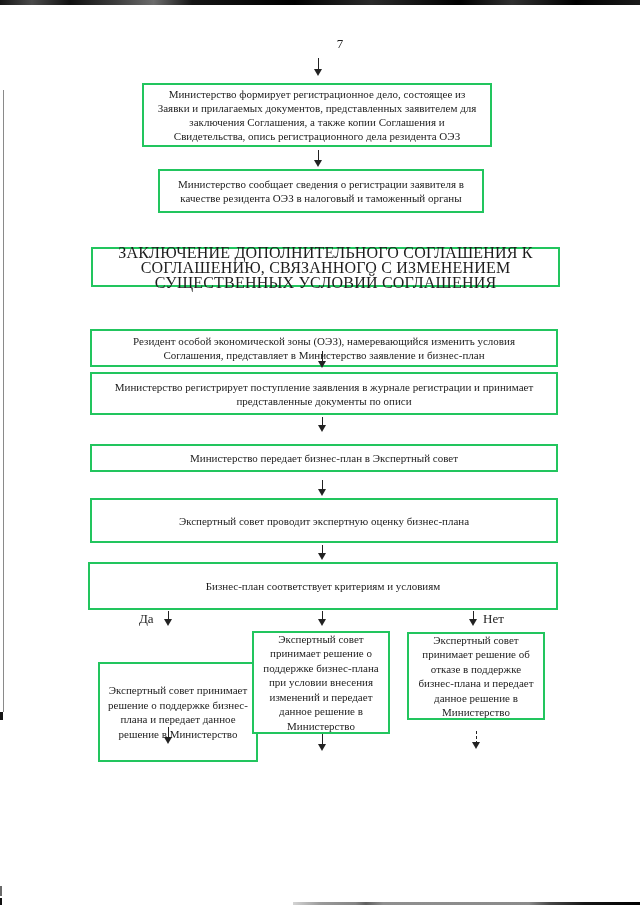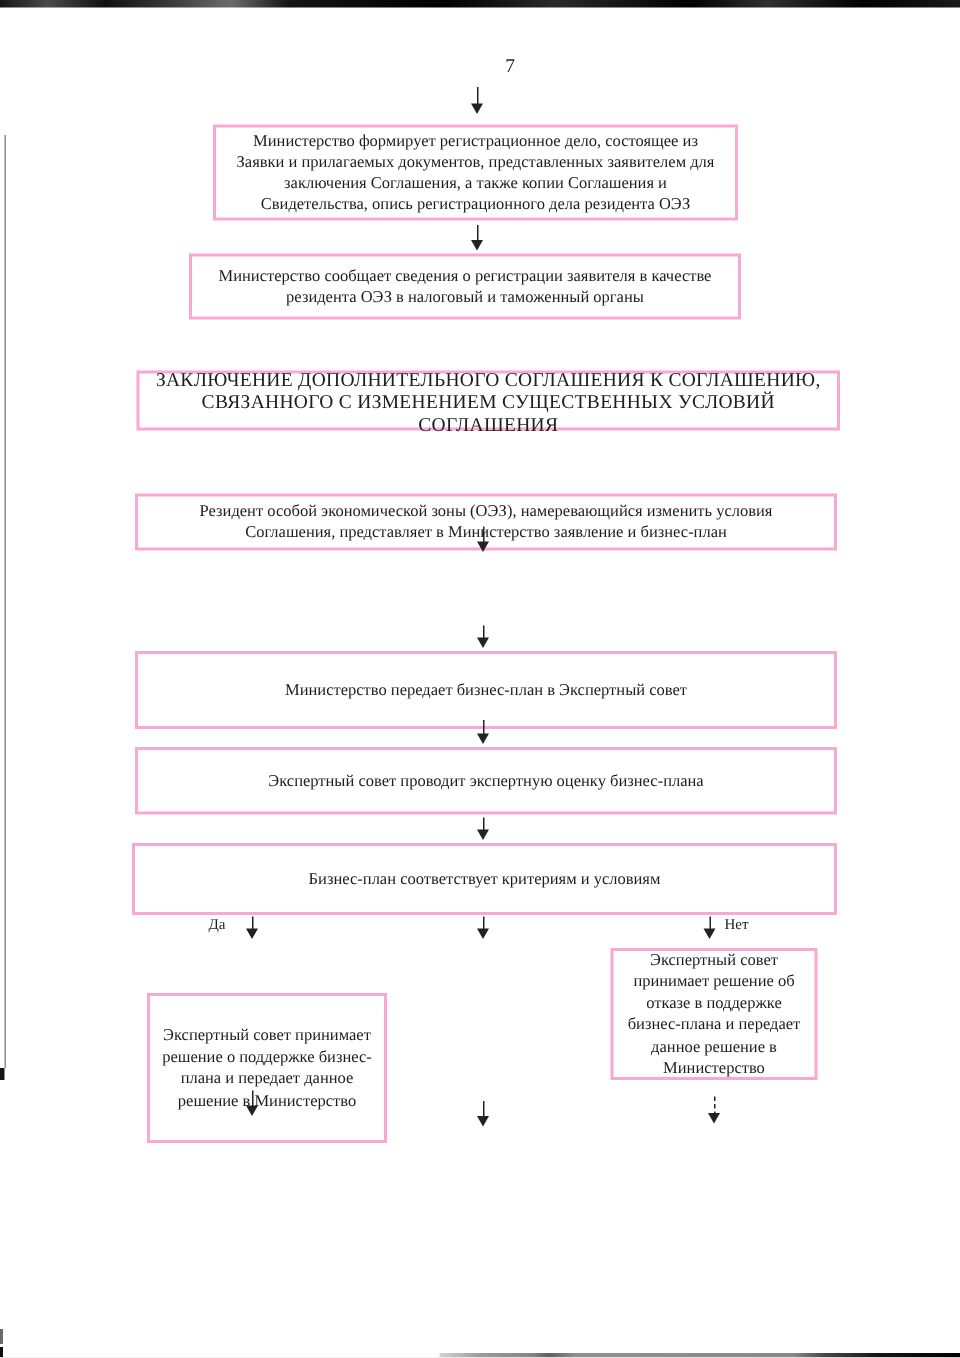--- a/index.html
+++ b/index.html
@@ -25,32 +25,32 @@
     background:linear-gradient(90deg,rgba(160,160,160,.45) 0%,#9a9a9a 8%,#858585 18%,#5f5f5f 21%,#8f8f8f 26%,#8a8a8a 68%,#474747 74%,#161616 84%,#000 100%);
   }
   
   .page-number {
     position:absolute; left:326px; top:36px; width:28px;
     text-align:center; font-size:13px;
   }
   
   .box {
     position:absolute; box-sizing:border-box;
-    border:2px solid #f9a8d4; background:#fff;
+    border:2px solid #22c55e; background:#fff;
     display:flex; align-items:center; justify-content:center;
     text-align:center; font-size:11px; line-height:14px; padding:2px 10px;
   }
   .box.small { padding:2px 6px; }
-  .box.title-box { font-size:13px; line-height:15px; letter-spacing:.2px; }
+  .box.title-box { font-size:16px; line-height:15px; letter-spacing:.2px; }
   .b-reg1   { left:142px; top:83px;  width:350px; height:64px; }
-  .b-reg2   { left:126px; top:169px; width:368px; height:44px; }
+  .b-reg2   { left:158px; top:169px; width:326px; height:44px; }
   .b-title  { left:91px;  top:247px; width:469px; height:40px; }
   .b-step0  { left:90px;  top:310px; width:468px; height:38px;margin-top:19px; }
   .b-step1  { left:90px;  top:372px; width:468px; height:43px; }
-  .b-step2  { left:90px;  top:434px; width:468px; height:52px; }
+  .b-step2  { left:90px;  top:444px; width:468px; height:28px; }
   .b-step3  { left:90px;  top:498px; width:468px; height:45px; }
   .b-decision { left:88px; top:562px; width:470px; height:48px;text-align:right; }
   .b-out0   { left:98px;  top:662px; width:160px; height:100px; line-height:14.5px; }
   .b-out1   { left:252px; top:631px; width:138px; height:103px; line-height:14.5px; }
   .b-out2   { left:407px; top:632px; width:138px; height:88px; line-height:14.5px; }
   
   .arrow { position:absolute; width:9px; }
   .arrow::before {
     content:""; position:absolute; left:4px; top:0; bottom:5px; width:1px; background:#222;
   }
@@ -68,21 +68,21 @@
   .a-3    { left:318px; top:417px; height:15px; }
   .a-4    { left:318px; top:480px; height:16px; }
   .a-5    { left:318px; top:545px; height:15px; }
   .a-yes  { left:164px; top:611px; height:15px; }
   .a-mid  { left:318px; top:611px; height:15px; }
   .a-no   { left:469px; top:611px; height:15px; }
   .a-out0 { left:164px; top:727px; height:17px; }
   .a-out1 { left:318px; top:734px; height:17px; }
   .a-out2 { left:472px; top:731px; height:18px; }
   
-  .branch-label { position:absolute; font-size:10px; }
+  .branch-label { position:absolute; font-size:13px; }
   .l-yes { left:139px; top:611px; }
   .l-no  { left:483px; top:611px; }
 </style>
 </head>
 <body>
 
 <div class="page">
 
   <div class="scan-top"></div>
   <div class="scan-left"></div>
@@ -96,34 +96,36 @@
   <div class="arrow a-top"></div>
 
   <div class="box b-reg1">Министерство формирует регистрационное дело, состоящее из Заявки и прилагаемых документов, представленных заявителем для заключения Соглашения, а также копии Соглашения и Свидетельства, опись регистрационного дела резидента ОЭЗ</div>
   <div class="arrow a-1"></div>
   <div class="box b-reg2">Министерство сообщает сведения о регистрации заявителя в качестве резидента ОЭЗ в налоговый и таможенный органы</div>
 
   <div class="box b-title title-box">ЗАКЛЮЧЕНИЕ ДОПОЛНИТЕЛЬНОГО СОГЛАШЕНИЯ К СОГЛАШЕНИЮ, СВЯЗАННОГО С ИЗМЕНЕНИЕМ СУЩЕСТВЕННЫХ УСЛОВИЙ СОГЛАШЕНИЯ</div>
 
   <div class="box b-step0">Резидент особой экономической зоны (ОЭЗ), намеревающийся изменить условия Соглашения, представляет в Министерство заявление и бизнес-план</div>
   <div class="arrow a-2"></div>
+  <div class="box b-step1">Министерство регистрирует поступление заявления в журнале регистрации и принимает представленные документы по описи</div>
   <div class="arrow a-3"></div>
   <div class="box b-step2">Министерство передает бизнес-план в Экспертный совет</div>
   <div class="arrow a-4"></div>
   <div class="box b-step3">Экспертный совет проводит экспертную оценку бизнес-плана</div>
   <div class="arrow a-5"></div>
 
   <div class="box b-decision">Бизнес-план соответствует критериям и условиям</div>
 
   <div class="branch-label l-yes">Да</div>
   <div class="arrow a-yes"></div>
   <div class="arrow a-mid"></div>
   <div class="arrow a-no"></div>
   <div class="branch-label l-no">Нет</div>
 
   <div class="box b-out0 small">Экспертный совет принимает решение о поддержке бизнес-плана и передает данное решение в Министерство</div>
+  <div class="box b-out1 small">Экспертный совет принимает решение о поддержке бизнес-плана при условии внесения изменений и передает данное решение в Министерство</div>
   <div class="box b-out2 small">Экспертный совет принимает решение об отказе в поддержке бизнес-плана и передает данное решение в Министерство</div>
 
   <div class="arrow a-out0"></div>
   <div class="arrow a-out1"></div>
   <div class="arrow a-out2 dashed"></div>
 
 </div>
 
 </body></html>

